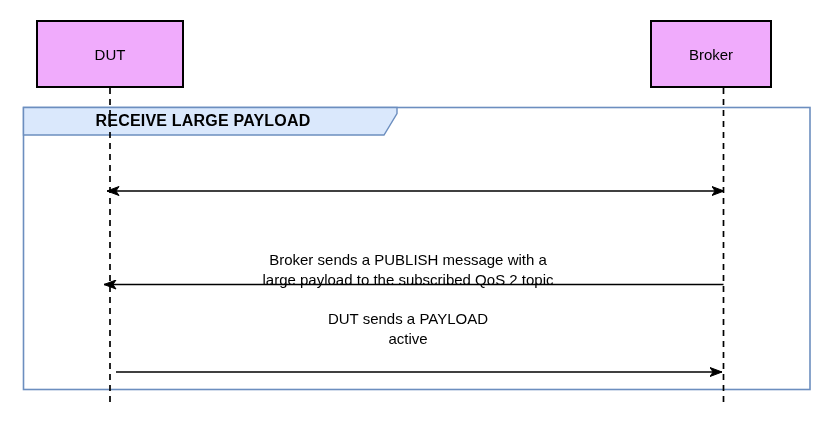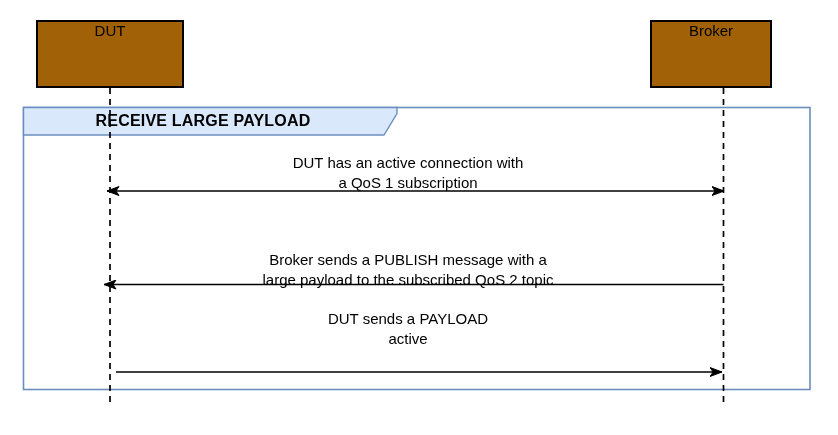--- a/index.html
+++ b/index.html
@@ -15,23 +15,24 @@
   }
   .lines-layer {
     position: absolute;
     left: 0; top: 0;
     width: 838px; height: 435px;
   }
   .actor-box {
     position: absolute;
     top: 20px;
     height: 68px;
-    background: #a16207;
+    background: #f0abfc;
     border: 2px solid #000000;
     display: flex;
+    align-items: center;
     justify-content: center;
     font-size: 15px;
     z-index: 2;
   }
   .actor-box.dut { left: 36px; width: 148px; }
   .actor-box.broker { left: 650px; width: 122px; }
   .fragment-label {
     position: absolute;
     left: 23px;
     top: 107px;
@@ -87,24 +88,20 @@
 
   <div class="actor-box dut">
     <span>DUT</span>
   </div>
   <div class="actor-box broker">
     <span>Broker</span>
   </div>
 
   <div class="fragment-label">RECEIVE LARGE PAYLOAD</div>
 
-  <div class="message m1">
-    <div>DUT has an active connection with</div>
-    <div>a QoS 1 subscription</div>
-  </div>
   <div class="message m2">
     <div>Broker sends a PUBLISH message with a</div>
     <div>large payload to the subscribed QoS 2 topic</div>
   </div>
   <div class="message m3">
     <div>DUT sends a PAYLOAD</div>
     <div>active</div>
   </div>
 
 </div>

